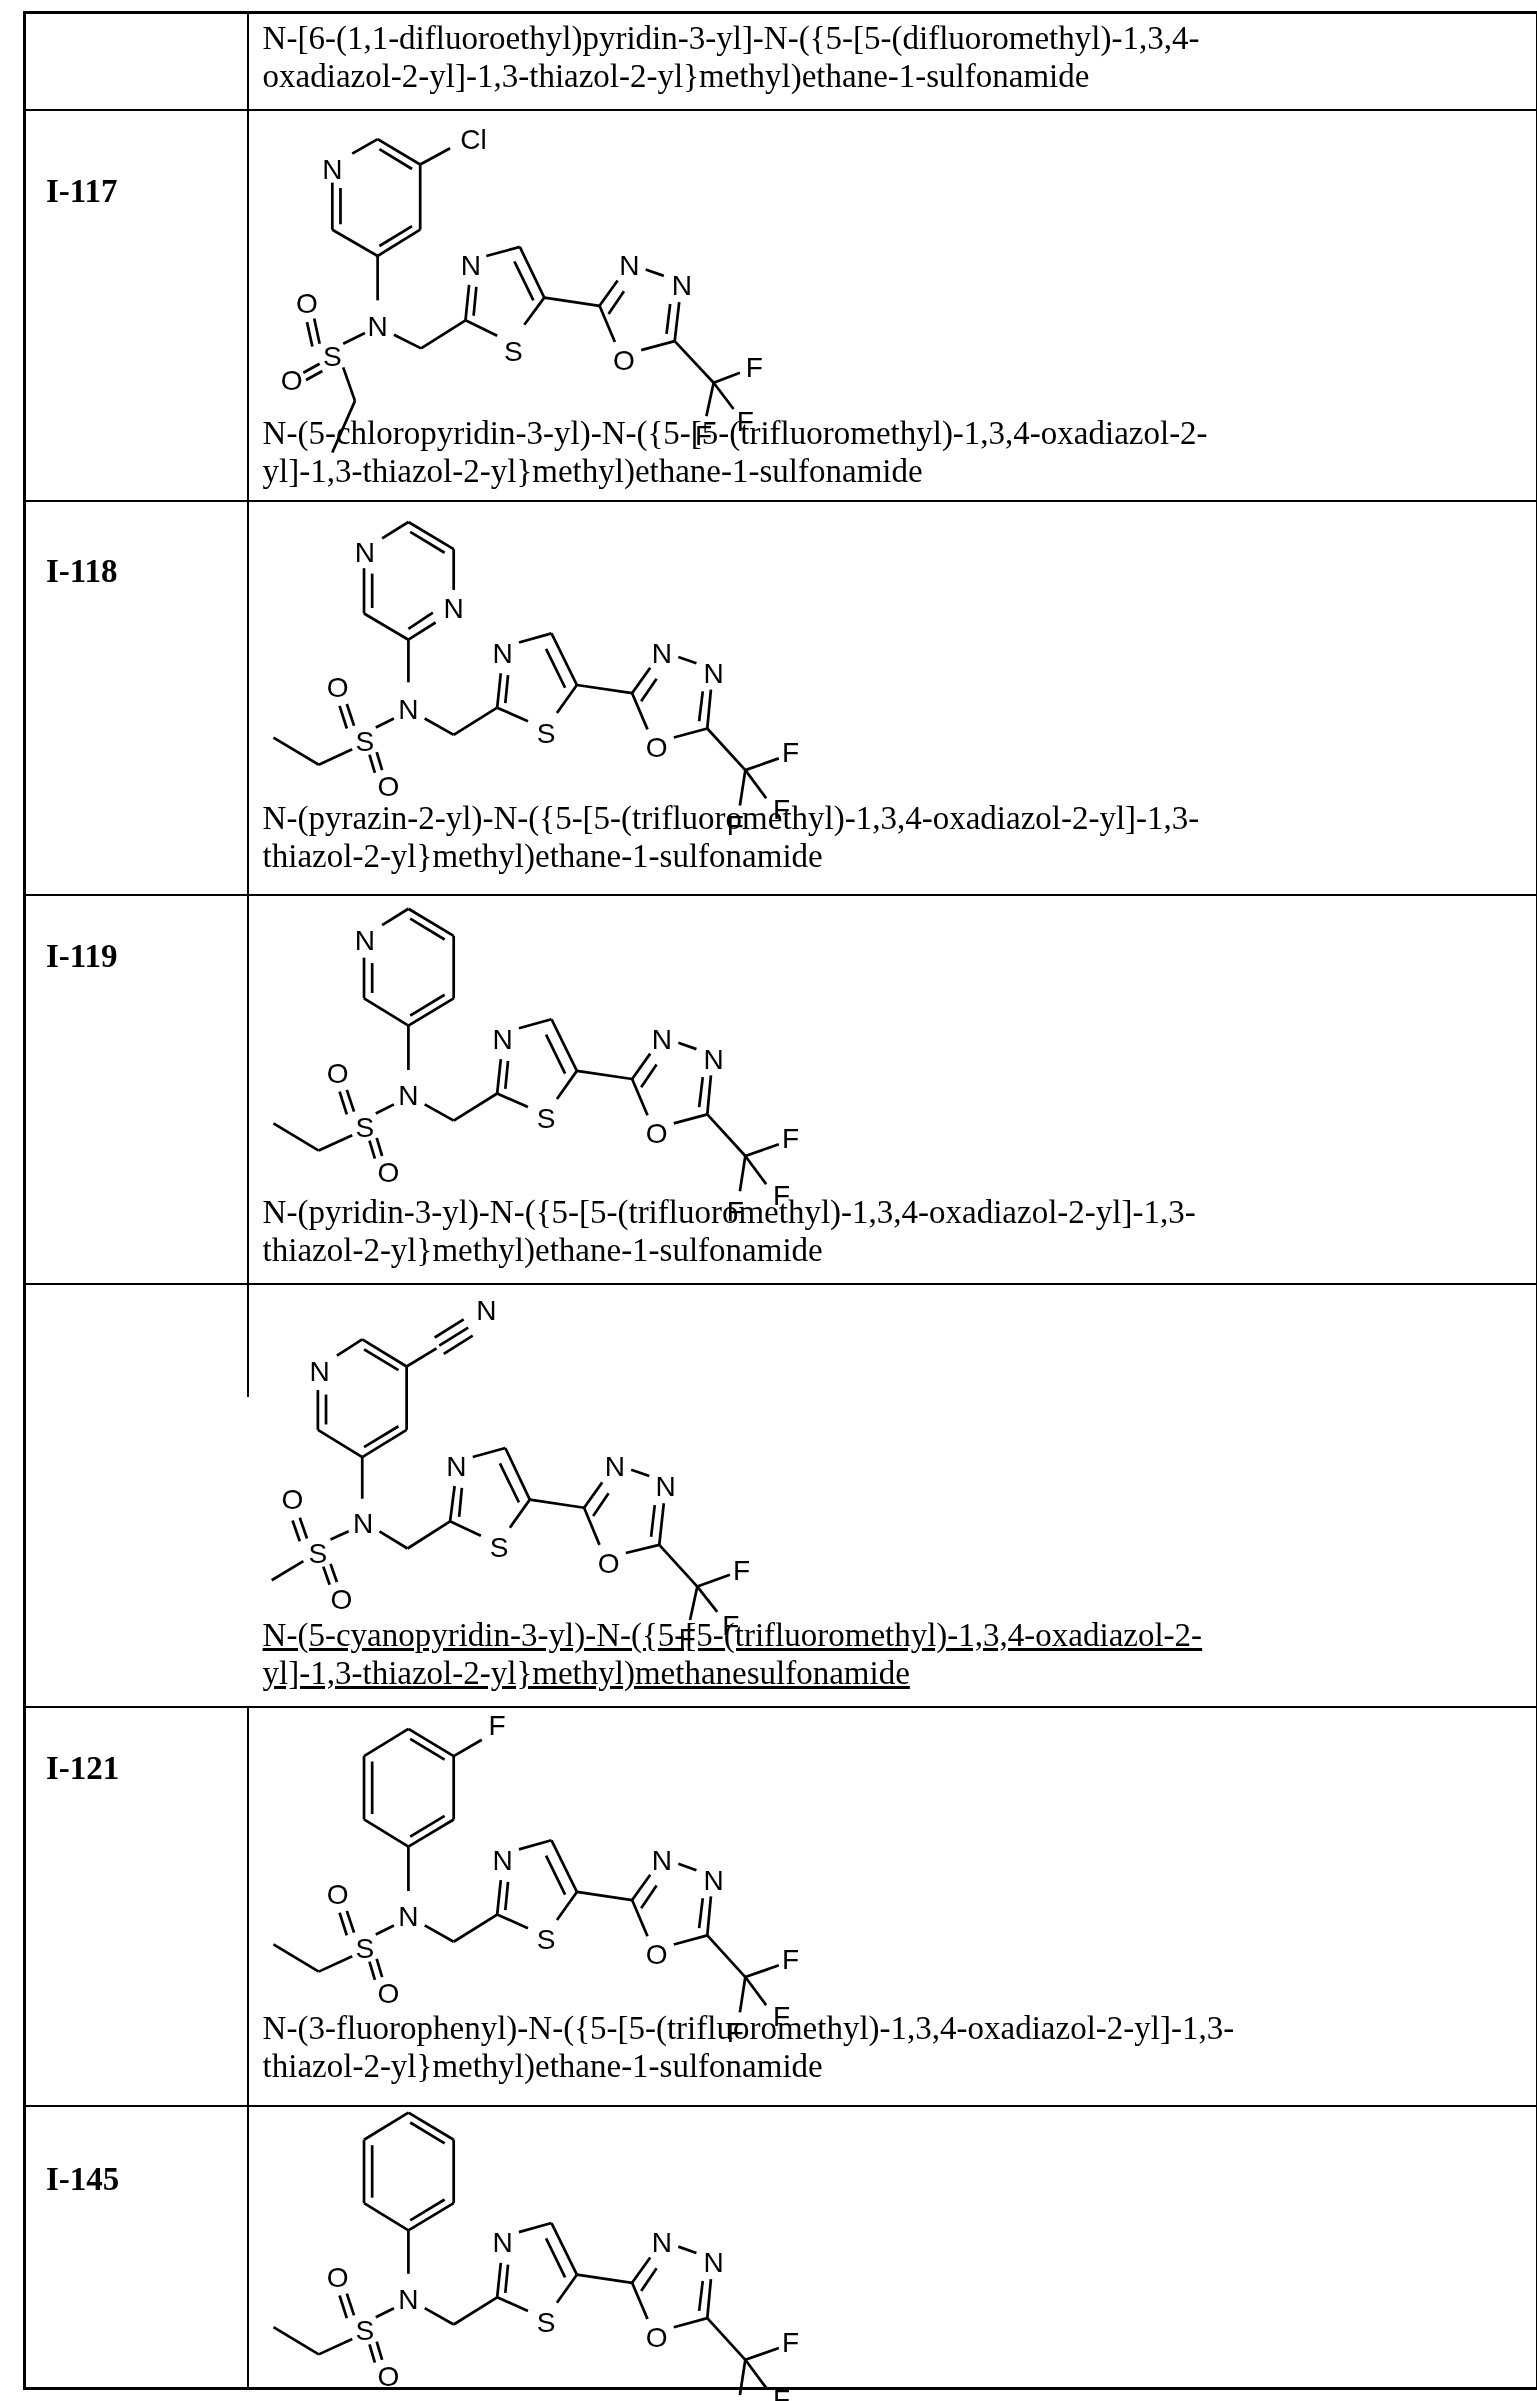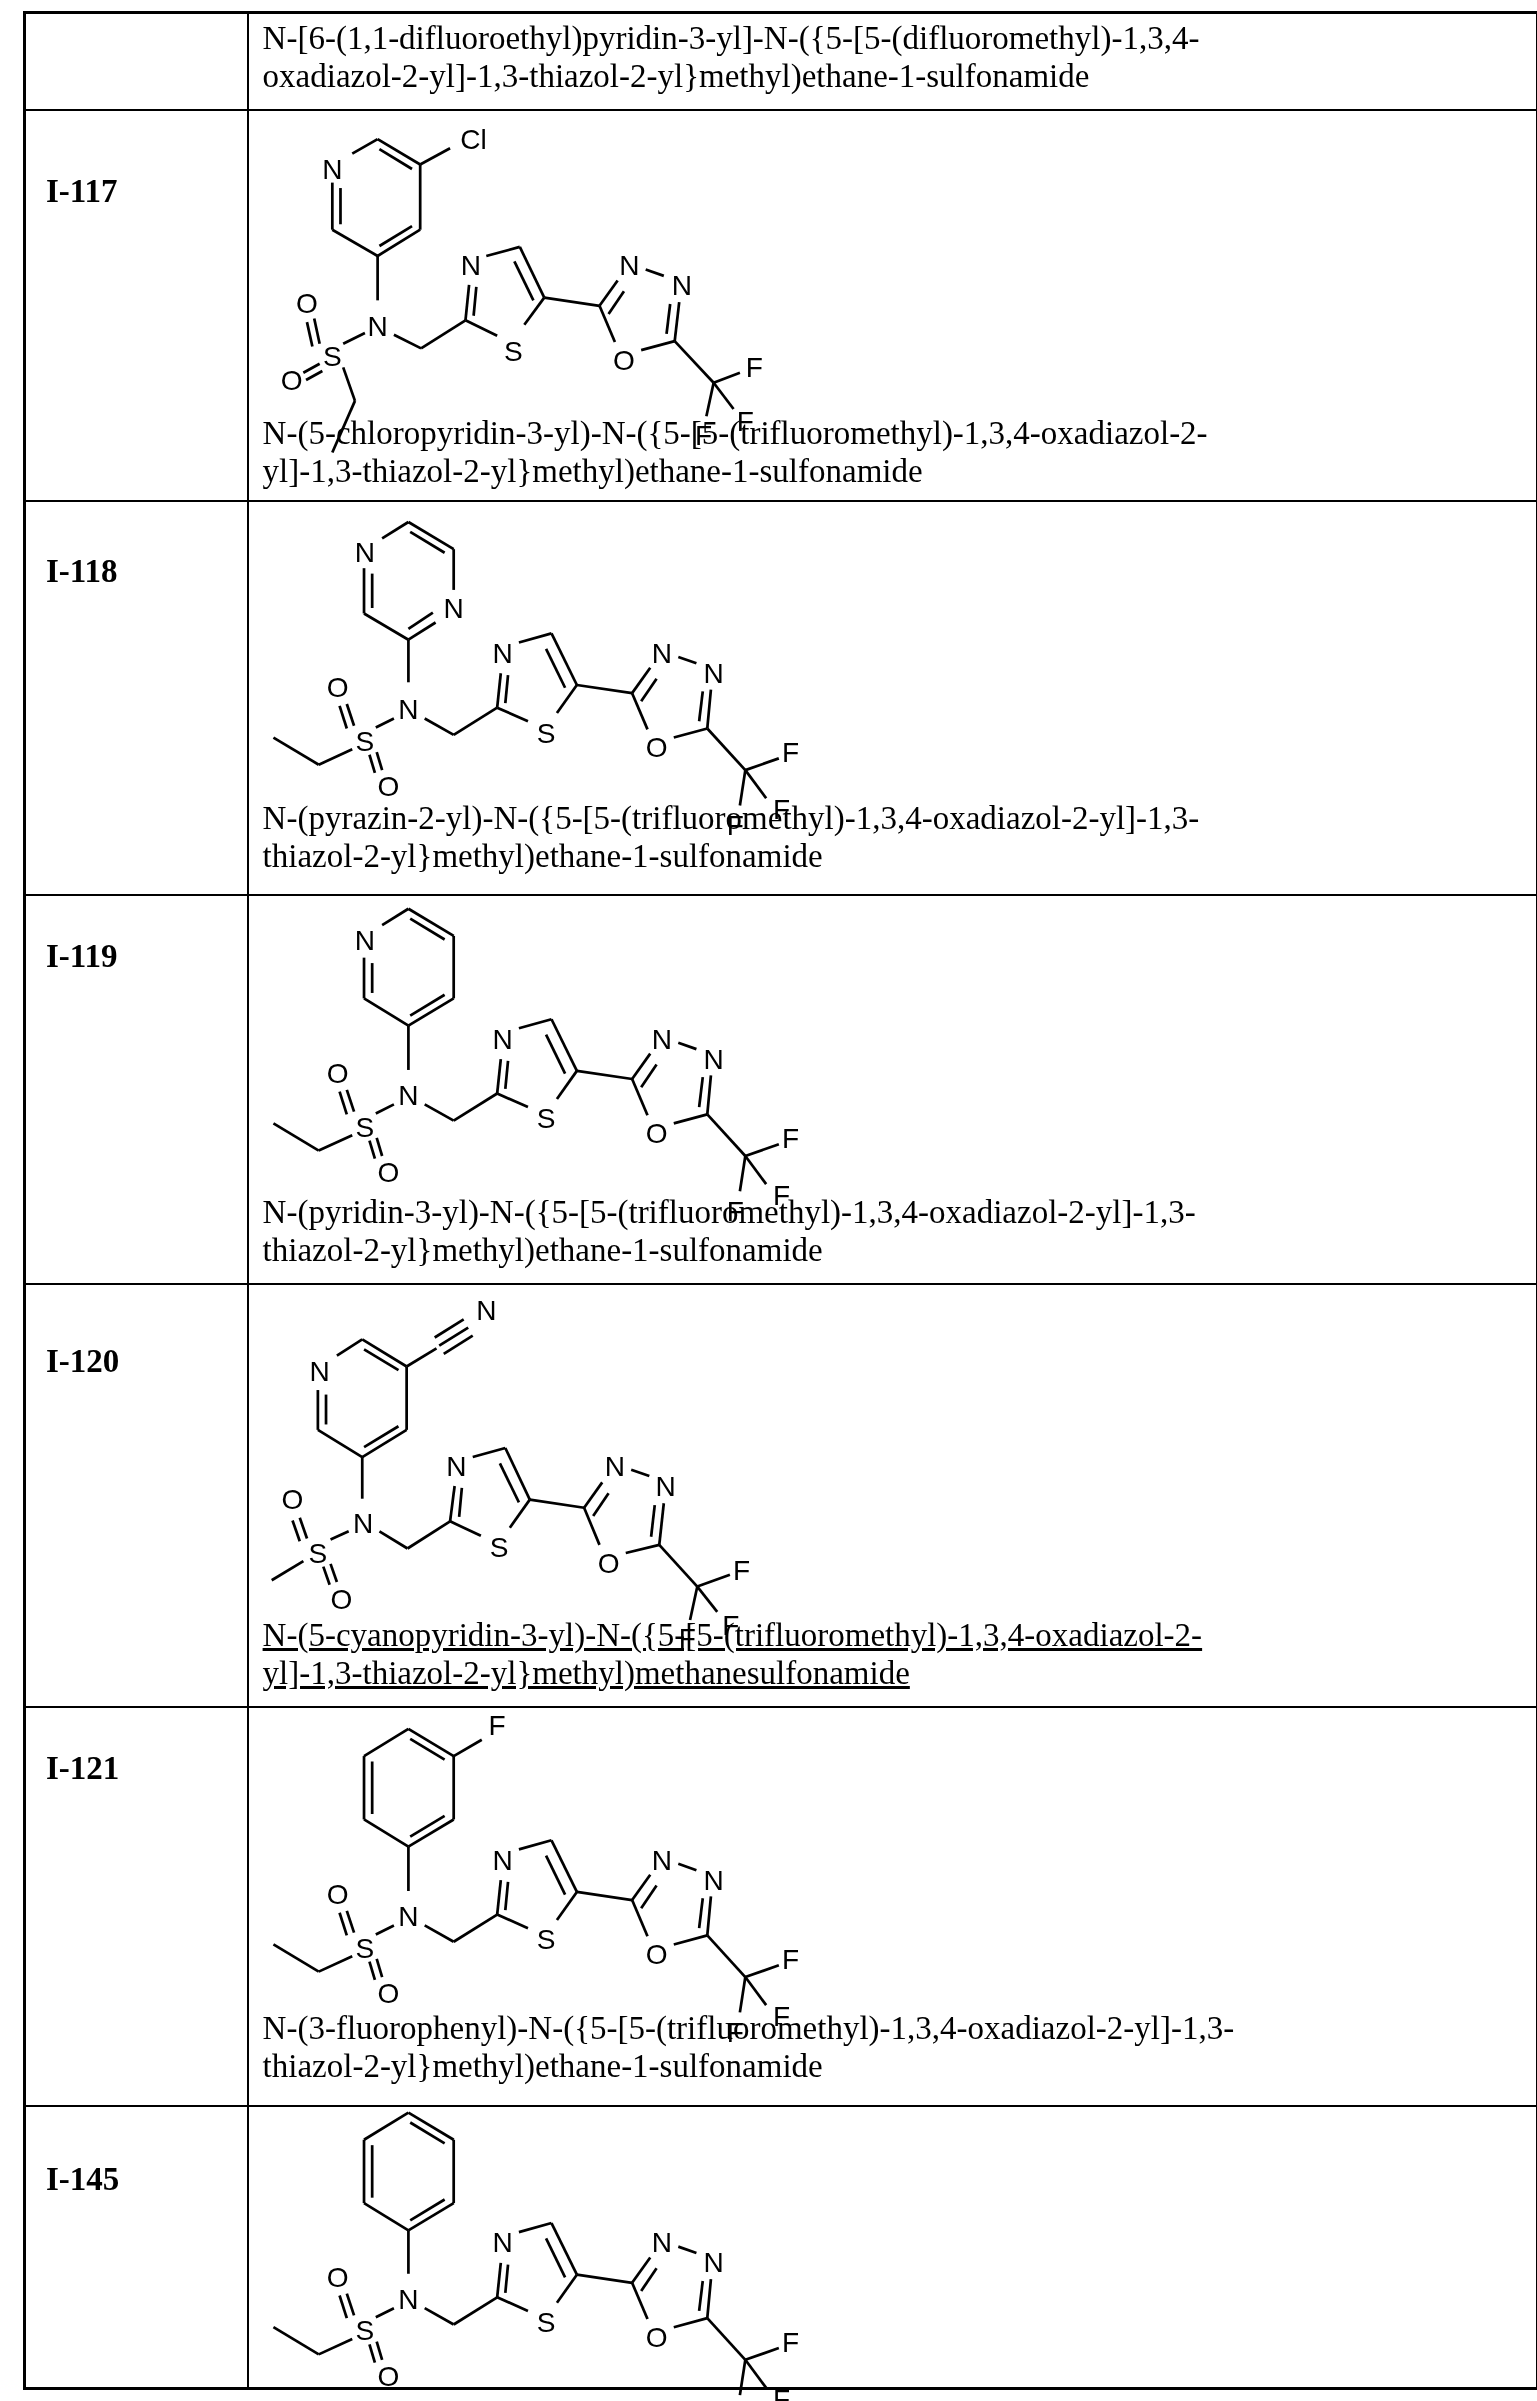--- a/index.html
+++ b/index.html
@@ -245,23 +245,20 @@
           <text x="846" y="1321">F</text>
           <text x="795" y="1338">F</text>
         </g>
       </svg>
       <div class="name" style="top:297px;">N-(pyridin-3-yl)-N-({5-[5-(trifluoromethyl)-1,3,4-oxadiazol-2-yl]-1,3-
 thiazol-2-yl}methyl)ethane-1-sulfonamide</div>
     </div>
   </div>
 
   <div class="row" style="top:1269px; height:423px;">
-    <div class="col-id">
-      <span class="id-label" style="top:58px;">I-120</span>
-    </div>
     <div class="col-struct">
       <svg class="mol" style="left:0;top:0;" width="634" height="326" viewBox="0 0 700 360">
         <g transform="translate(-258,-1420)">
 
           <line x1="355" y1="1498" x2="383" y2="1480"></line>
           <line x1="383" y1="1480" x2="432" y2="1510"></line>
             <line x1="385" y1="1491" x2="423" y2="1514"></line>
           <line x1="432" y1="1510" x2="432" y2="1580"></line>
           <line x1="432" y1="1580" x2="383" y2="1610"></line>
             <line x1="423" y1="1576" x2="385" y2="1599"></line>

